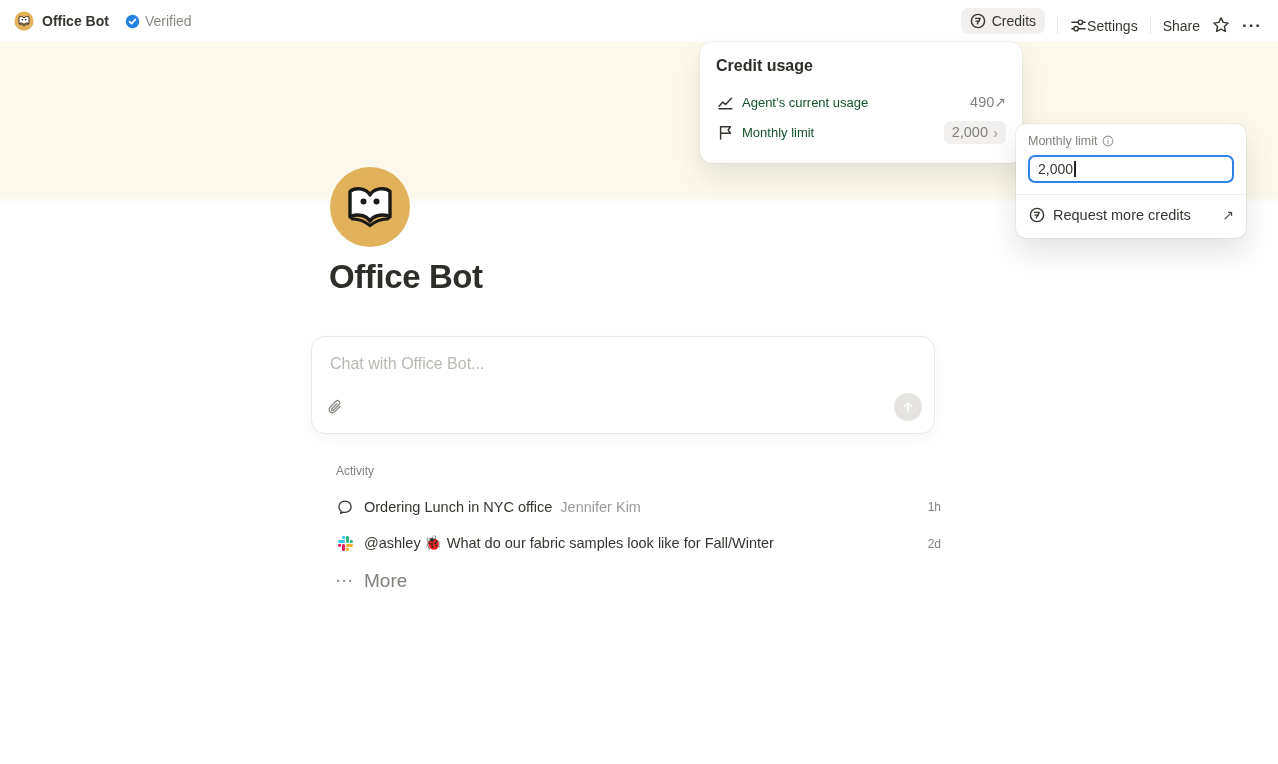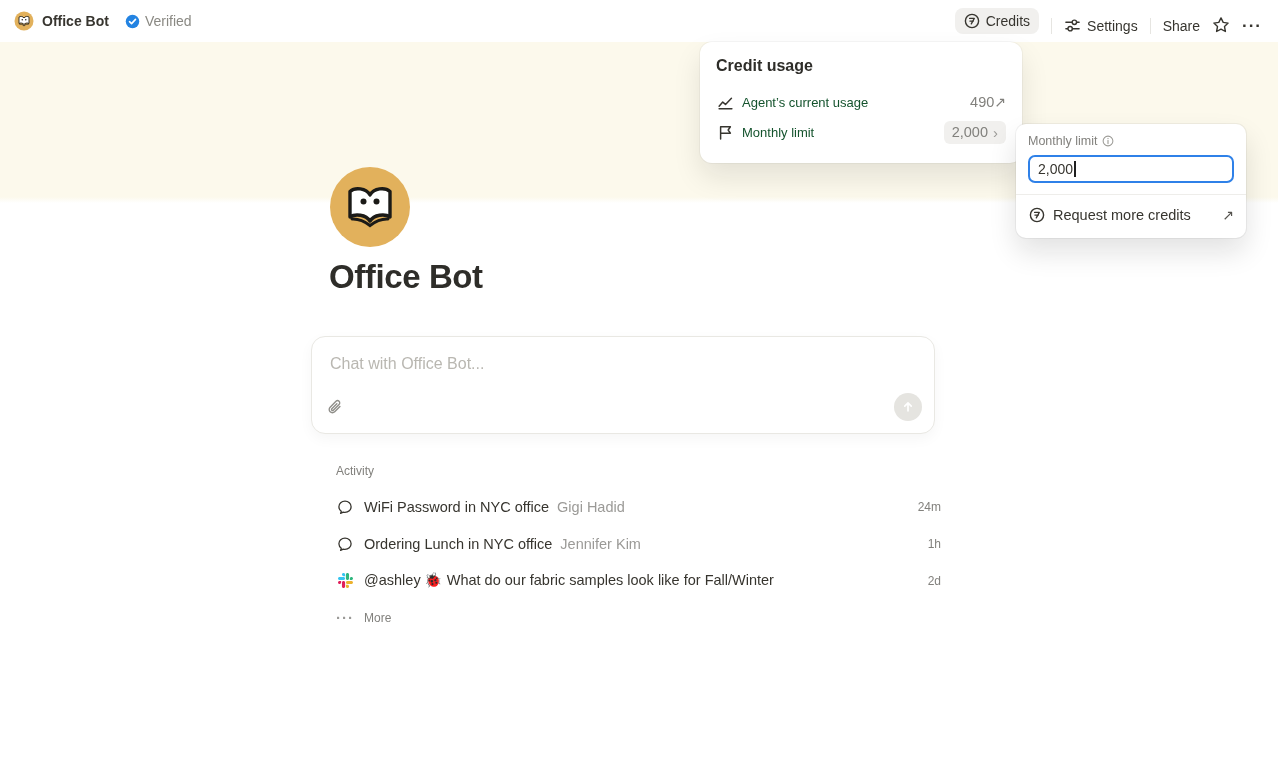--- a/index.html
+++ b/index.html
@@ -18,21 +18,21 @@
   }
   .tb-left { display:flex; align-items:center; gap:8px; }
   .tb-name { font-size:14px; font-weight:600; color:#37352f; }
   .verified-wrap { display:flex; align-items:center; gap:5px; margin-left:8px; }
   .verified-label { font-size:14px; color:#8a8983; }
   .tb-right { margin-left:auto; display:flex; align-items:flex-end; gap:12px; }
   .chip-btn {
     display:flex; align-items:center; gap:6px; background:#f1f0ee;
     border-radius:8px; padding:5px 9px; cursor:pointer;
   }
-  .plain-btn { display:flex; align-items:center; gap:6px; cursor:pointer; }
+  .plain-btn { display:flex; align-items:center; gap:0; cursor:pointer; }
   .tb-label { font-size:14px; color:#37352f; }
   .tb-divider { width:1px; height:16px; background:#e6e5e1; }
   .icon-btn { display:flex; align-items:center; cursor:pointer; }
   .ellipsis-glyph { font-size:17px; font-weight:700; letter-spacing:1px; color:#37352f; line-height:1; }
 
   
   .cream-band {
     position:absolute; top:42px; left:0; width:1278px; height:155px;
     background:#fcf9ec; z-index:0;
   }
@@ -68,21 +68,21 @@
   .activity { position:absolute; left:327px; top:464px; width:624px; z-index:1; }
   .activity-heading { font-size:12px; color:#82817d; padding-left:9px; margin-bottom:10px; }
   .act-row {
     display:flex; align-items:center; height:37px; padding:0 10px; cursor:pointer;
     border-radius:6px;
   }
   .act-icon { width:16px; display:flex; justify-content:center; margin-right:11px; flex:none; }
   .act-title { font-size:14.5px; color:#37352f; white-space:nowrap; }
   .act-author { font-size:14.5px; color:#9b9a97; margin-left:8px; white-space:nowrap; }
   .act-time { margin-left:auto; font-size:12px; color:#82817d; }
-  .more-label { font-size:12px; color:#82817d; }
+  .more-label { font-size:19px; color:#82817d; }
   .more-dots { font-size:15px; font-weight:700; letter-spacing:1px; color:#9b9a97; line-height:1; }
 
   
   .credit-popover {
     position:absolute; left:700px; top:42px; width:322px; min-height:121px;
     background:#fff; border-radius:12px; z-index:10;
     box-shadow:0 0 0 1px rgba(15,15,15,0.04), 0 14px 28px rgba(15,15,15,0.10);
     padding:15px 16px 14px 16px;
   }
   .credit-title { font-size:16px; font-weight:700; color:#2e2d29; margin-bottom:12px; }
@@ -201,30 +201,20 @@
     <div class="send-btn">
       <svg width="14" height="14" viewBox="0 0 16 16">
         <path d="M8 12.5 V3.5 M4.3 7 L8 3.3 L11.7 7" fill="none" stroke="#fff" stroke-width="1.9" stroke-linecap="round" stroke-linejoin="round"></path>
       </svg>
     </div>
   </div>
 
   <div class="activity">
     <div class="activity-heading">Activity</div>
 
-    <div class="act-row">
-      <span class="act-icon">
-        <svg width="16" height="16" viewBox="0 0 16 16">
-          <path d="M8 2.2 C4.6 2.2 1.9 4.7 1.9 7.8 C1.9 9.6 2.8 11.2 4.3 12.2 L3.6 14.4 L6.2 13.1 C6.8 13.3 7.4 13.4 8 13.4 C11.4 13.4 14.1 10.9 14.1 7.8 C14.1 4.7 11.4 2.2 8 2.2 Z" fill="none" stroke="#37352f" stroke-width="1.3" stroke-linejoin="round"></path>
-        </svg>
-      </span>
-      <span class="act-title">WiFi Password in NYC office</span>
-      <span class="act-author">Gigi Hadid</span>
-      <span class="act-time">24m</span>
-    </div>
 
     <div class="act-row">
       <span class="act-icon">
         <svg width="16" height="16" viewBox="0 0 16 16">
           <path d="M8 2.2 C4.6 2.2 1.9 4.7 1.9 7.8 C1.9 9.6 2.8 11.2 4.3 12.2 L3.6 14.4 L6.2 13.1 C6.8 13.3 7.4 13.4 8 13.4 C11.4 13.4 14.1 10.9 14.1 7.8 C14.1 4.7 11.4 2.2 8 2.2 Z" fill="none" stroke="#37352f" stroke-width="1.3" stroke-linejoin="round"></path>
         </svg>
       </span>
       <span class="act-title">Ordering Lunch in NYC office</span>
       <span class="act-author">Jennifer Kim</span>
       <span class="act-time">1h</span>

